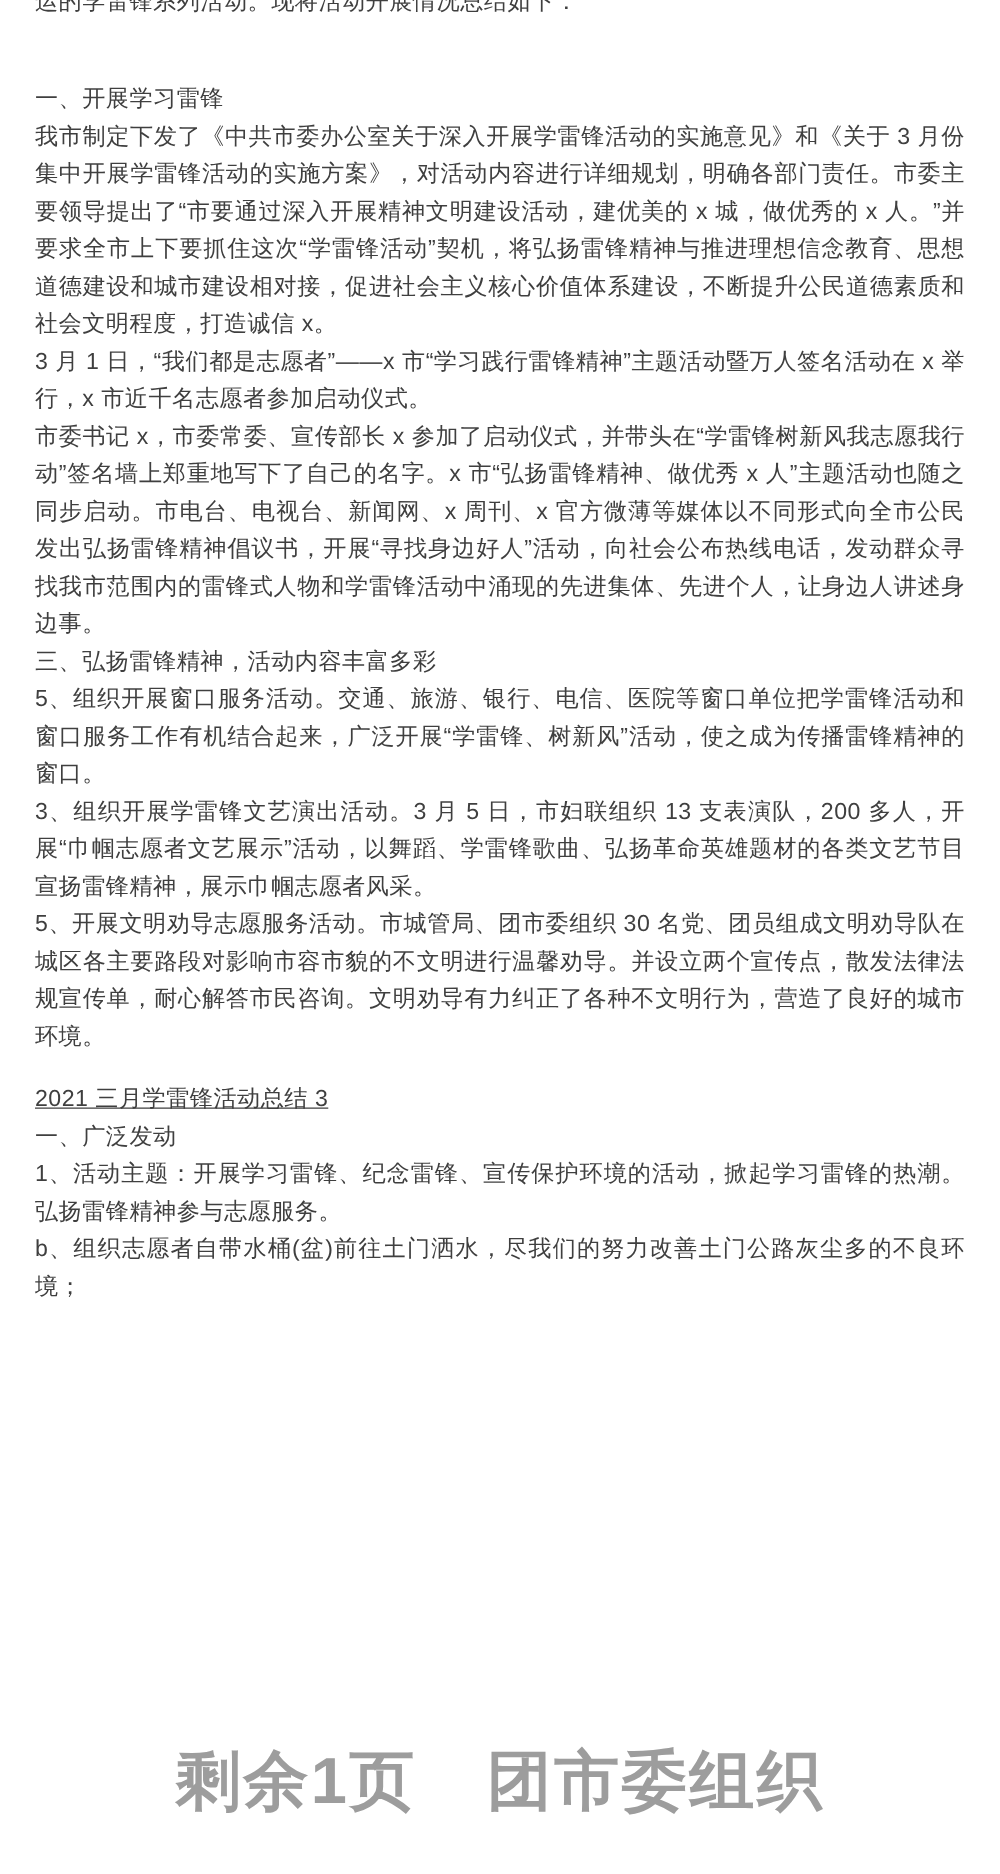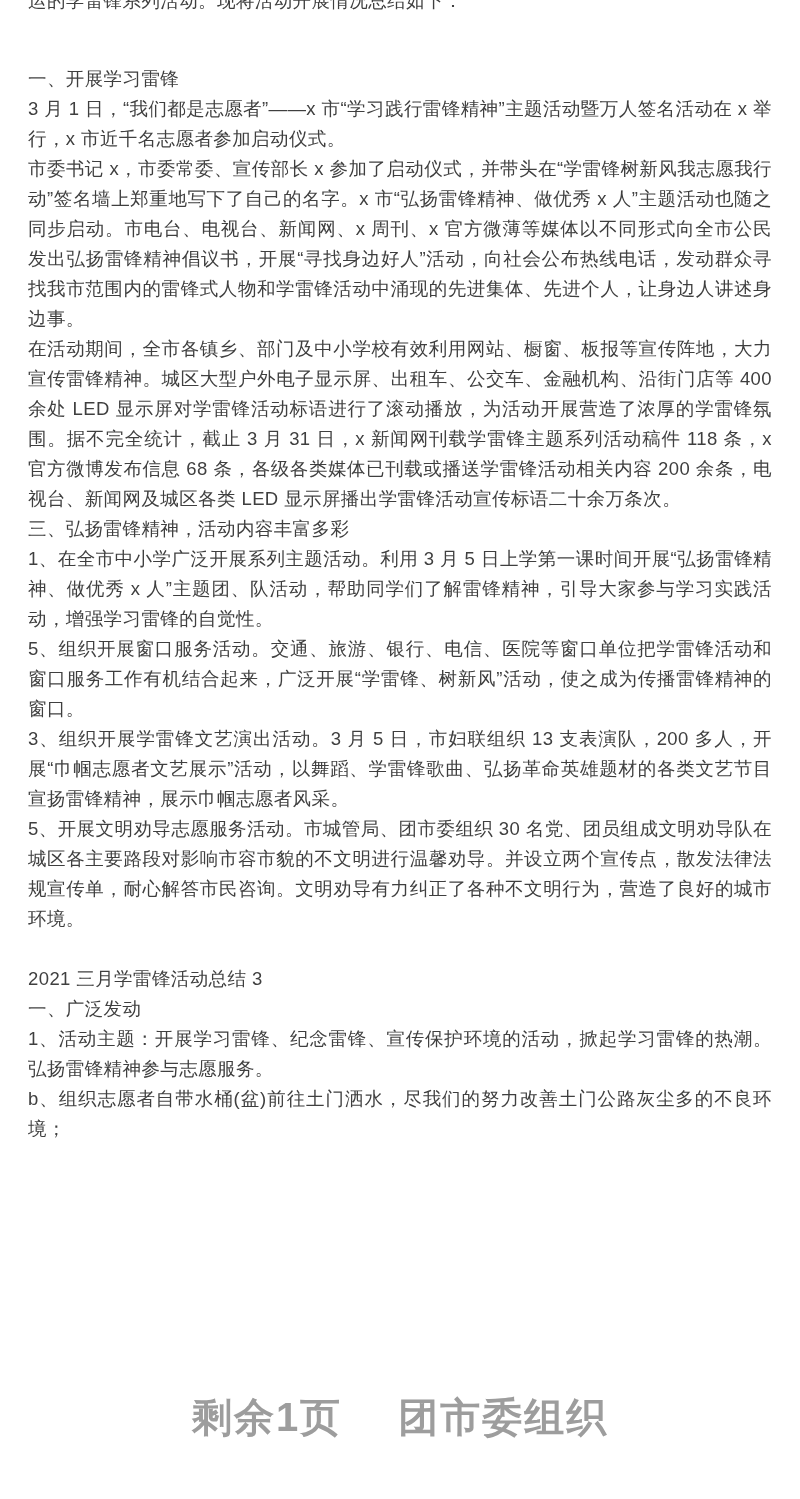--- a/index.html
+++ b/index.html
@@ -28,48 +28,48 @@
     margin: 0;
     text-align: justify;
     text-align-last: left;
     word-break: break-all;
   }
   .doc p.cut-line {
     margin-bottom: 48px;
     text-align: left;
   }
   .doc p.gap-before {
-    margin-top: 30px;
+    margin-top: 20px;
+    text-decoration: underline;
   }
   .footer {
     position: absolute;
     left: 0;
     right: 0;
     top: 1390px;
     display: flex;
     justify-content: center;
     align-items: baseline;
     gap: 56px;
-    font-size: 40px;
+    font-size: 52px;
     font-weight: bold;
     color: #9d9d9d;
     letter-spacing: 2px;
   }
 </style>
 </head>
 <body>
 
 <div class="doc">
   <p class="cut-line">运的学雷锋系列活动。现将活动开展情况总结如下：</p>
   <p>一、开展学习雷锋</p>
+  <p>我市制定下发了《中共市委办公室关于深入开展学雷锋活动的实施意见》和《关于 3 月份集中开展学雷锋活动的实施方案》，对活动内容进行详细规划，明确各部门责任。市委主要领导提出了“市要通过深入开展精神文明建设活动，建优美的 x 城，做优秀的 x 人。”并要求全市上下要抓住这次“学雷锋活动”契机，将弘扬雷锋精神与推进理想信念教育、思想道德建设和城市建设相对接，促进社会主义核心价值体系建设，不断提升公民道德素质和社会文明程度，打造诚信 x。</p>
   <p>3 月 1 日，“我们都是志愿者”——x 市“学习践行雷锋精神”主题活动暨万人签名活动在 x 举行，x 市近千名志愿者参加启动仪式。</p>
   <p>市委书记 x，市委常委、宣传部长 x 参加了启动仪式，并带头在“学雷锋树新风我志愿我行动”签名墙上郑重地写下了自己的名字。x 市“弘扬雷锋精神、做优秀 x 人”主题活动也随之同步启动。市电台、电视台、新闻网、x 周刊、x 官方微薄等媒体以不同形式向全市公民发出弘扬雷锋精神倡议书，开展“寻找身边好人”活动，向社会公布热线电话，发动群众寻找我市范围内的雷锋式人物和学雷锋活动中涌现的先进集体、先进个人，让身边人讲述身边事。</p>
-  <p>在活动期间，全市各镇乡、部门及中小学校有效利用网站、橱窗、板报等宣传阵地，大力宣传雷锋精神。城区大型户外电子显示屏、出租车、公交车、金融机构、沿街门店等 400 余处 LED 显示屏对学雷锋活动标语进行了滚动播放，为活动开展营造了浓厚的学雷锋氛围。据不完全统计，截止 3 月 31 日，x 新闻网刊载学雷锋主题系列活动稿件 118 条，x 官方微博发布信息 68 条，各级各类媒体已刊载或播送学雷锋活动相关内容 200 余条，电视台、新闻网及城区各类 LED 显示屏播出学雷锋活动宣传标语二十余万条次。</p>
   <p>三、弘扬雷锋精神，活动内容丰富多彩</p>
-  <p>1、在全市中小学广泛开展系列主题活动。利用 3 月 5 日上学第一课时间开展“弘扬雷锋精神、做优秀 x 人”主题团、队活动，帮助同学们了解雷锋精神，引导大家参与学习实践活动，增强学习雷锋的自觉性。</p>
   <p>5、组织开展窗口服务活动。交通、旅游、银行、电信、医院等窗口单位把学雷锋活动和窗口服务工作有机结合起来，广泛开展“学雷锋、树新风”活动，使之成为传播雷锋精神的窗口。</p>
   <p>3、组织开展学雷锋文艺演出活动。3 月 5 日，市妇联组织 13 支表演队，200 多人，开展“巾帼志愿者文艺展示”活动，以舞蹈、学雷锋歌曲、弘扬革命英雄题材的各类文艺节目宣扬雷锋精神，展示巾帼志愿者风采。</p>
   <p>5、开展文明劝导志愿服务活动。市城管局、团市委组织 30 名党、团员组成文明劝导队在城区各主要路段对影响市容市貌的不文明进行温馨劝导。并设立两个宣传点，散发法律法规宣传单，耐心解答市民咨询。文明劝导有力纠正了各种不文明行为，营造了良好的城市环境。</p>
   <p class="gap-before">2021 三月学雷锋活动总结 3</p>
   <p>一、广泛发动</p>
   <p>1、活动主题：开展学习雷锋、纪念雷锋、宣传保护环境的活动，掀起学习雷锋的热潮。弘扬雷锋精神参与志愿服务。</p>
   <p>b、组织志愿者自带水桶(盆)前往土门洒水，尽我们的努力改善土门公路灰尘多的不良环境；</p>
 </div>
 
 <div class="footer">

